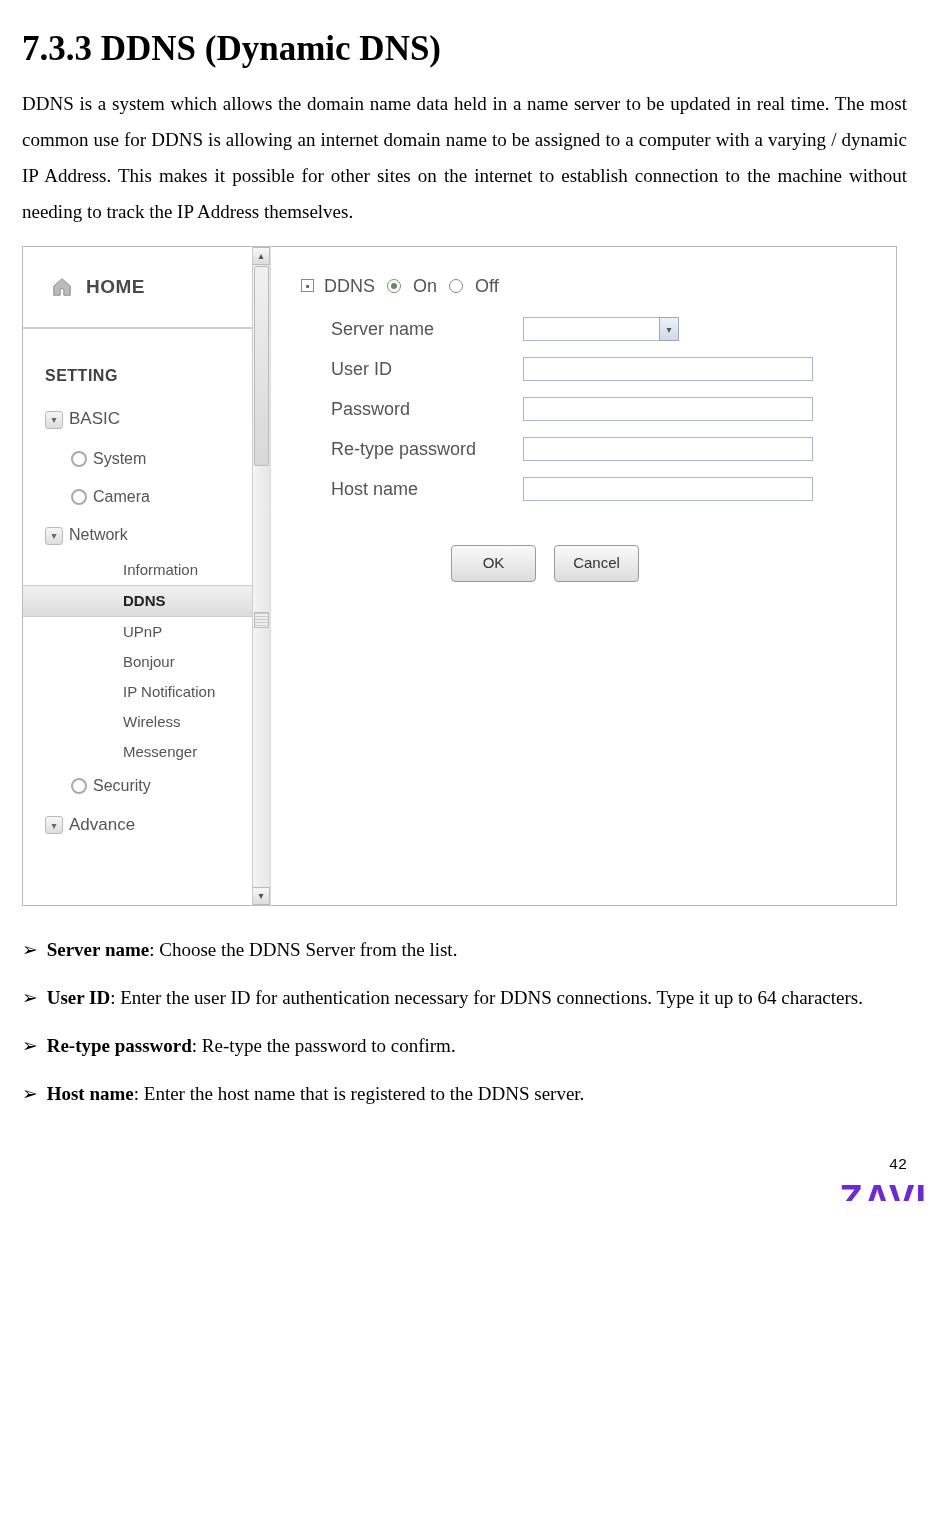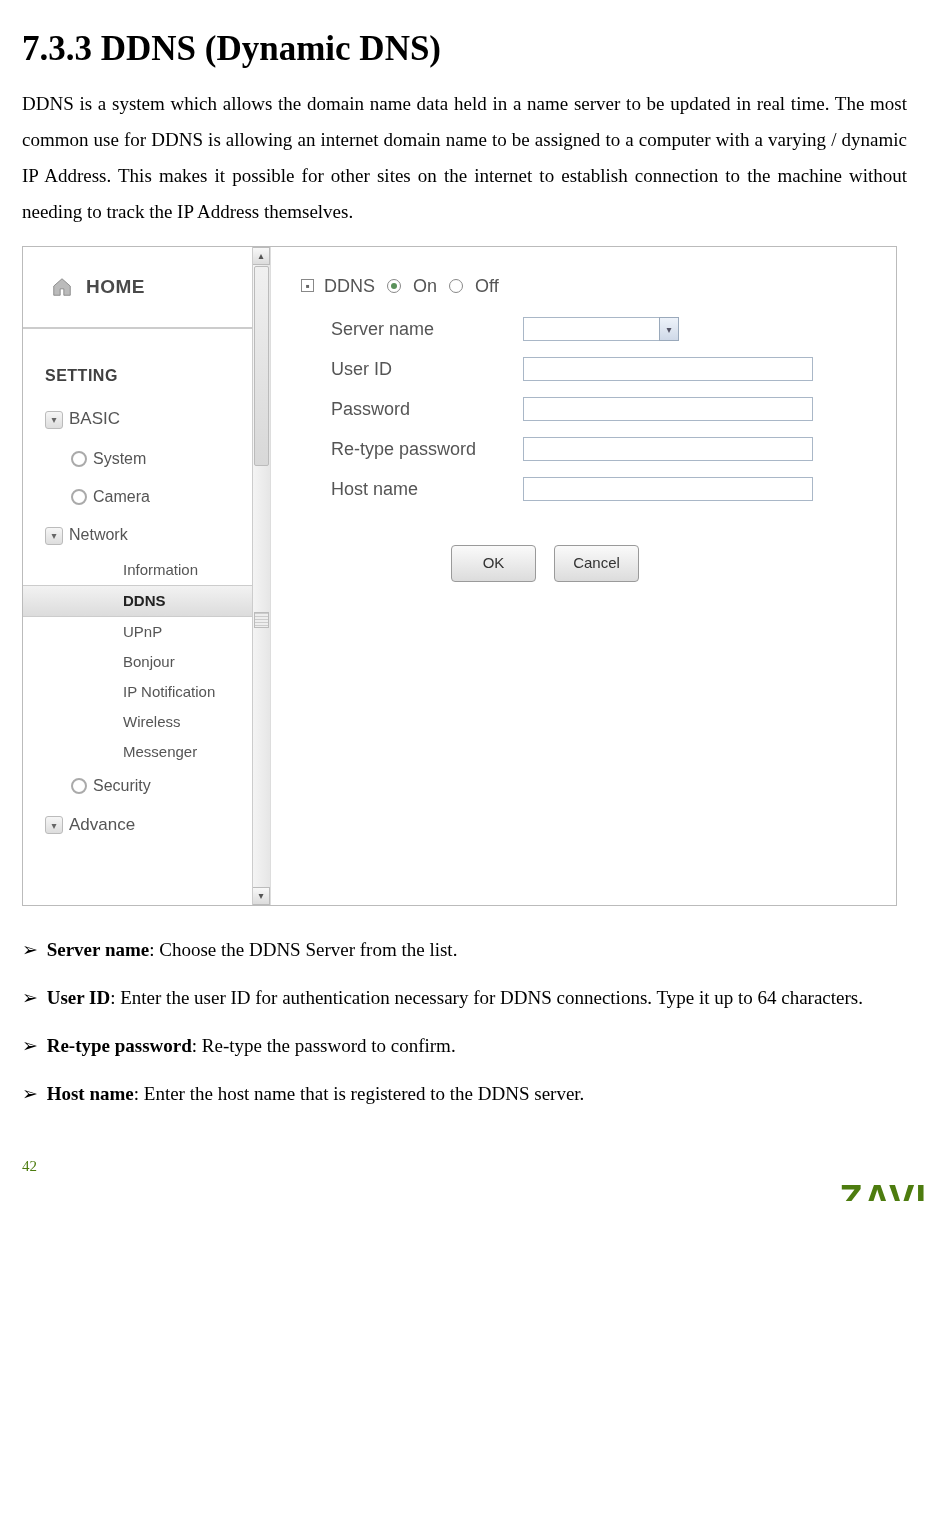--- a/index.html
+++ b/index.html
@@ -205,38 +205,38 @@
   }
   
   .desc-list { margin-top: 12px; }
   .desc-item {
     text-align: justify;
     margin-bottom: 12px;
   }
   .desc-item .arrow { font-family: Arial, sans-serif; margin-right:4px; }
   .desc-item b { font-weight: bold; }
   .page-num {
-    text-align:left;
+    text-align:right;
     font-size: 15px;
-    font-family: Liberation Serif, serif;
+    font-family: Liberation Mono, monospace;
     margin-top: 40px;
-    color:#4d7c0f;
+    color:#000000;
   }
   .logo-area {
     position: relative;
     height: 0;
   }
   .logo {
     position: absolute;
     right: -20px;
     bottom: -54px;
     font-family: Arial, sans-serif;
     font-weight: bold;
     font-size: 38px;
-    color: #4d7c0f;
+    color: #6d28d9;
     letter-spacing: 1px;
     user-select: none;
   }
 </style>
 </head>
 <body>
 
 <h2 class="section-title">7.3.3 DDNS (Dynamic DNS)</h2>
 
 <p class="intro">DDNS is a system which allows the domain name data held in a name server to be updated in real time. The most common use for DDNS is allowing an internet domain name to be assigned to a computer with a varying / dynamic IP Address. This makes it possible for other sites on the internet to establish connection to the machine without needing to track the IP Address themselves.</p>

